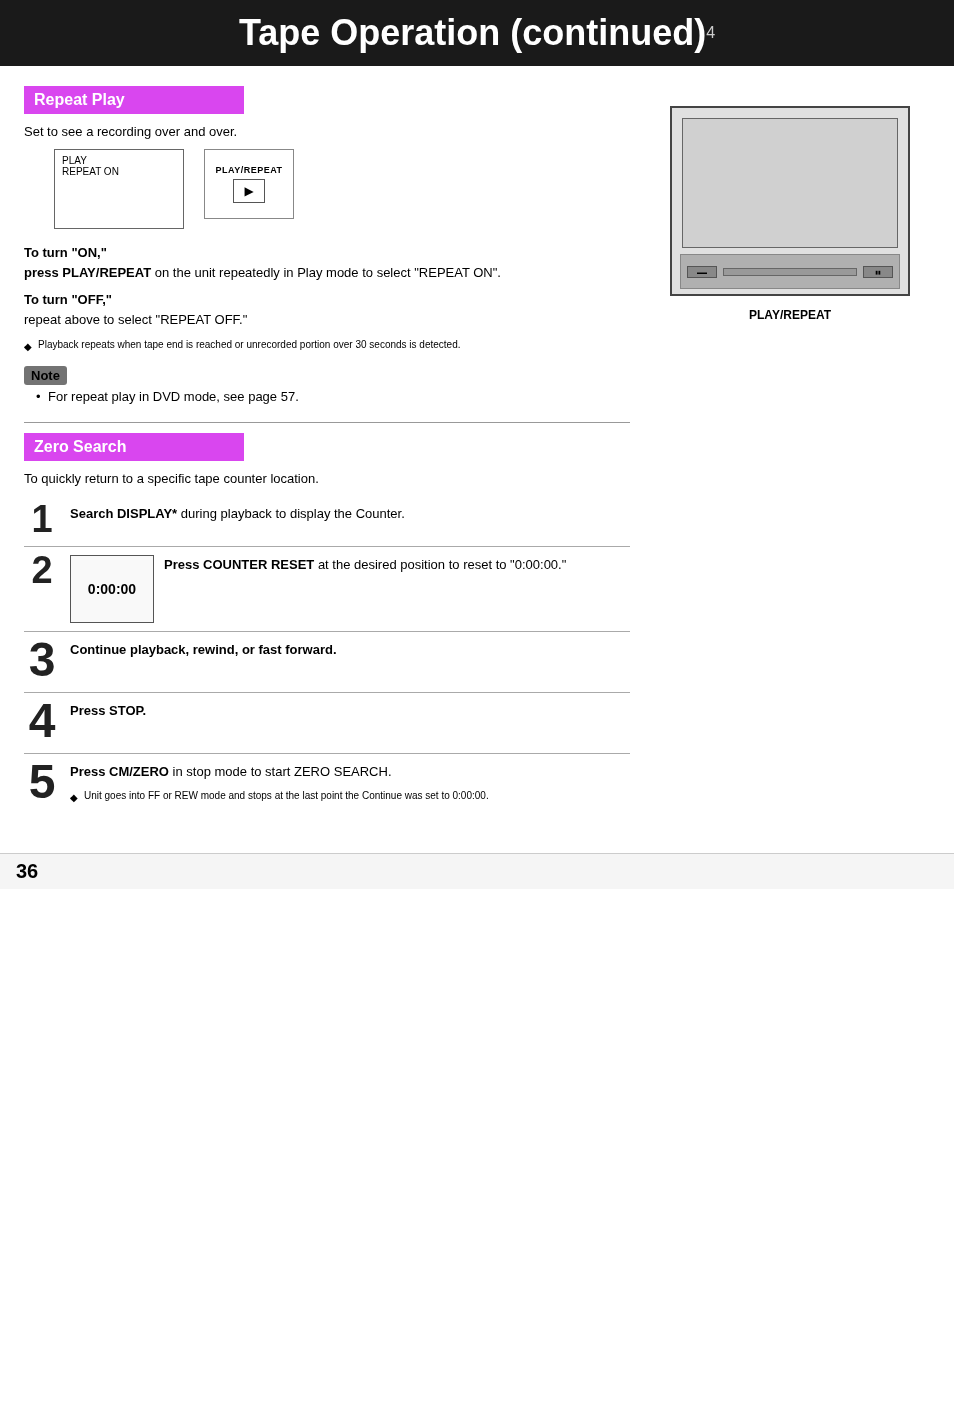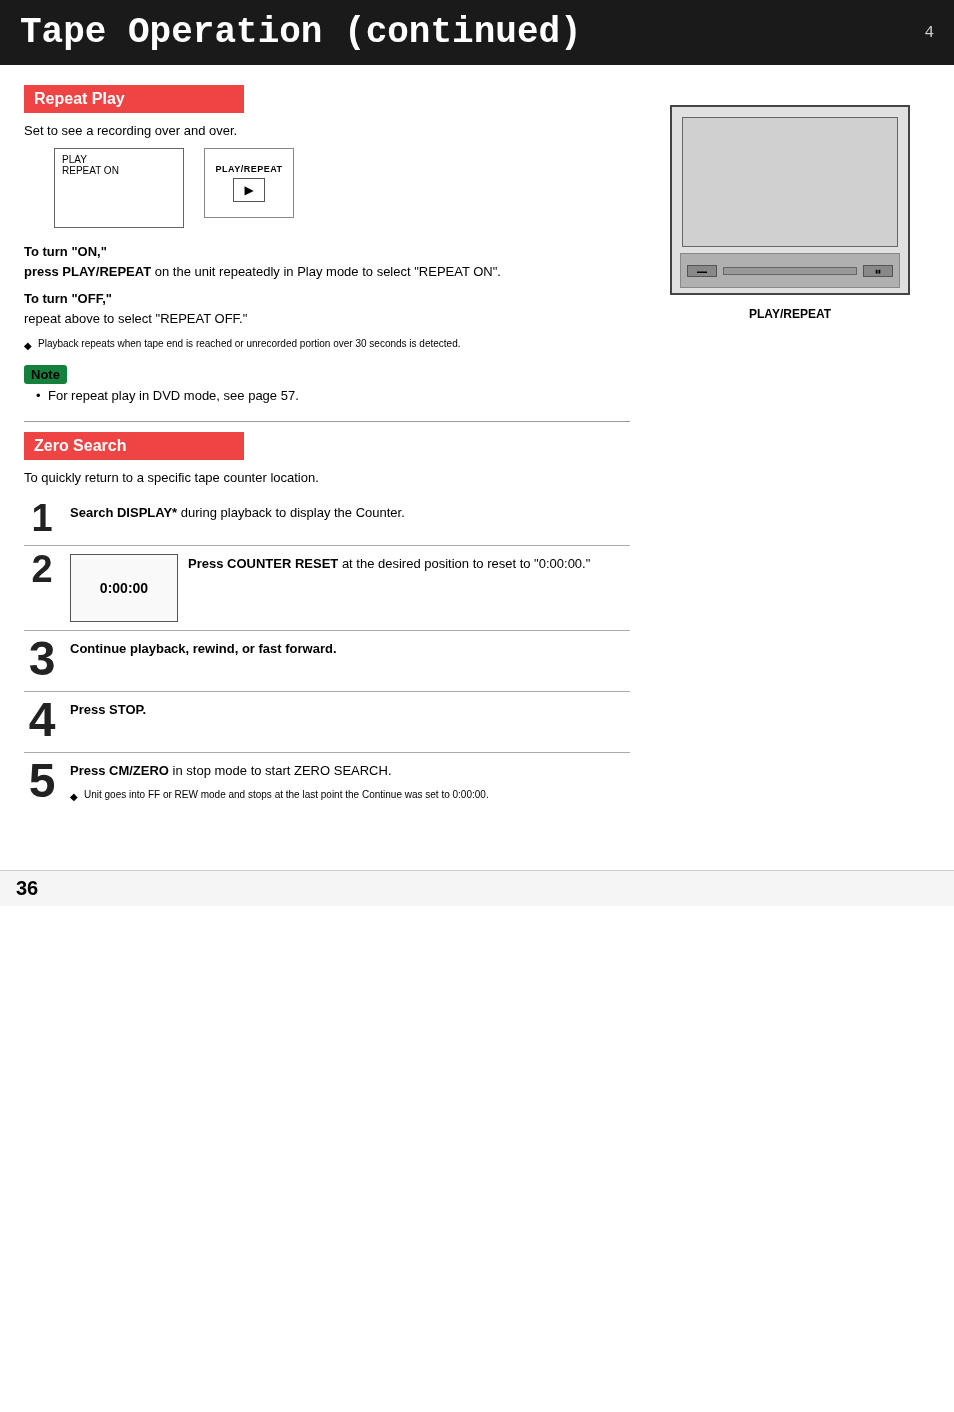--- a/index.html
+++ b/index.html
@@ -12,22 +12,21 @@
       min-height: 1412px;
     }
 
     
     .page-header {
       background: #1a1a1a;
       color: #fff;
       padding: 12px 20px 12px 20px;
       display: flex;
       align-items: center;
-      justify-content: space-between;
-      font-family: Liberation Mono, monospace;
+      justify-content: center;
     }
     .page-header h1 {
       font-size: 36px;
       font-weight: bold;
       letter-spacing: 0px;
     }
     .page-header .page-num {
       font-size: 16px;
       color: #ccc;
     }
@@ -47,21 +46,21 @@
       width: 280px;
       flex-shrink: 0;
       display: flex;
       flex-direction: column;
       align-items: center;
       padding-top: 10px;
     }
 
     
     .section-header {
-      background: #ef4444;
+      background: #d946ef;
       color: #fff;
       font-size: 16px;
       font-weight: bold;
       padding: 5px 10px;
       margin-bottom: 10px;
       display: inline-block;
       min-width: 220px;
     }
 
     
@@ -136,21 +135,21 @@
     .bullet-point::before {
       content: "◆";
       position: absolute;
       left: -14px;
       font-size: 10px;
       top: 2px;
     }
 
     
     .note-box {
-      background: #15803d;
+      background: #737373;
       border-radius: 3px;
       display: inline-flex;
       align-items: center;
       padding: 2px 7px;
       margin: 8px 0 4px 0;
       font-size: 13px;
       font-weight: bold;
     }
     .note-content {
       margin-left: 10px;
@@ -211,21 +210,21 @@
     }
 
     
     .step2-inner {
       display: flex;
       gap: 10px;
       align-items: flex-start;
     }
     .counter-display {
       border: 1px solid #555;
-      width: 108px;
+      width: 84px;
       height: 68px;
       display: flex;
       align-items: center;
       justify-content: center;
       font-size: 14px;
       font-weight: bold;
       flex-shrink: 0;
       background: #f9f9f9;
     }
 
@@ -284,21 +283,21 @@
 
     
     .page-footer {
       background: #f5f5f5;
       border-top: 1px solid #ccc;
       padding: 6px 16px;
       display: flex;
       align-items: center;
       gap: 12px;
       position: absolute;
-      bottom: 0;
+      bottom: 18px;
       left: 0;
       right: 0;
     }
     .footer-page-num {
       font-size: 20px;
       font-weight: bold;
       min-width: 30px;
     }
     .footer-text {
       font-size: 11px;

